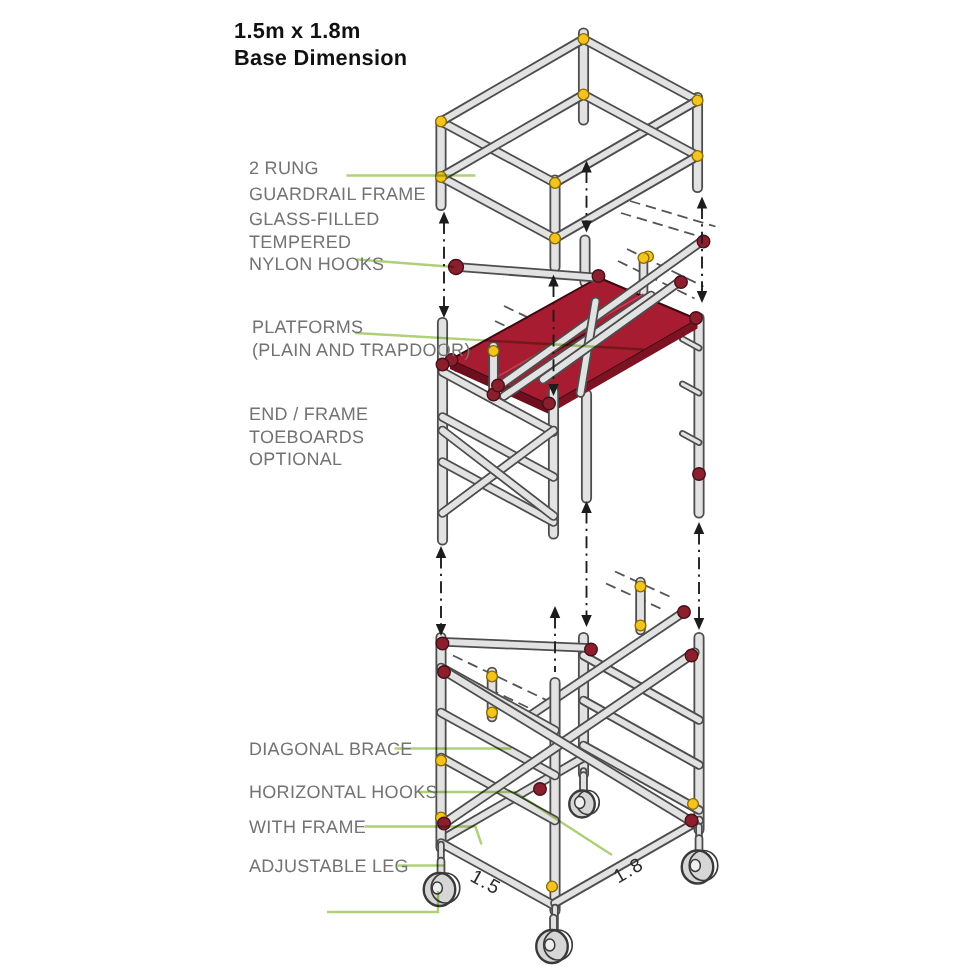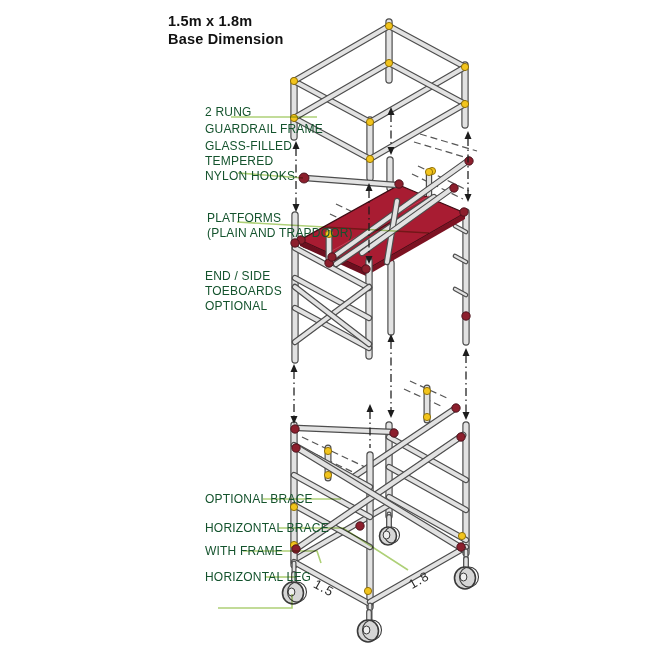--- a/index.html
+++ b/index.html
@@ -1,20 +1,20 @@
 <!DOCTYPE html>
 <html><head>
 <meta charset="utf-8">
 <style>
   html,body{margin:0;padding:0;background:#fff;}
   #canvas{position:relative;width:650px;height:650px;background:#fff;overflow:hidden;
           font-family:"Liberation Sans","DejaVu Sans",sans-serif;}
   #diagram-svg{position:absolute;left:0;top:0;}
-  .lbl{position:absolute;font-size:12px;line-height:15.5px;color:#14532d;
-       white-space:pre-line;letter-spacing:.2px;margin-left:39px;}
+  .lbl{position:absolute;font-size:12px;line-height:15.5px;color:#737373;
+       white-space:pre-line;letter-spacing:.2px;}
   .title{position:absolute;font-size:14.5px;line-height:18px;font-weight:bold;color:#111;
          white-space:pre-line;letter-spacing:.2px;}
   .dim{position:absolute;font-size:13px;color:#2a2a2a;letter-spacing:1px;}
   #g-leaders{mix-blend-mode:multiply;}
 </style>
 </head>
 <body>
 
 <div id="canvas">
 
@@ -245,33 +245,33 @@
         <polyline points="238,173 303,178" fill="none" stroke="#aed077" stroke-width="1.6"></polyline>
         <polyline points="237,222 429,233" fill="none" stroke="#aed077" stroke-width="1.6"></polyline>
         <polyline points="263,499 341,499" fill="none" stroke="#aed077" stroke-width="1.6"></polyline>
         <polyline points="279,528 343,528 408,570" fill="none" stroke="#aed077" stroke-width="1.6"></polyline>
         <polyline points="243,551 317,551 321,563" fill="none" stroke="#aed077" stroke-width="1.6"></polyline>
         <polyline points="265,577 296,577" fill="none" stroke="#aed077" stroke-width="1.6"></polyline>
         <polyline points="218,608 292,608 292,594" fill="none" stroke="#aed077" stroke-width="1.6"></polyline>
       </g>
   </svg>
 
-  <div class="title" style="left:168px;top:12px">1.5m x 1.8m
+  <div class="title" style="left:156px;top:12px">1.5m x 1.8m
 Base Dimension</div>
 
   <div class="lbl" style="left:166px;top:104px;line-height:16.5px">2 RUNG
 GUARDRAIL FRAME</div>
   <div class="lbl" style="left:166px;top:139px;line-height:15px">GLASS-FILLED
 TEMPERED
 NYLON HOOKS</div>
   <div class="lbl" style="left:168px;top:211px;line-height:15px">PLATFORMS
 (PLAIN AND TRAPDOOR)</div>
-  <div class="lbl" style="left:166px;top:269px;line-height:15px">END / SIDE
+  <div class="lbl" style="left:166px;top:269px;line-height:15px">END / FRAME
 TOEBOARDS
 OPTIONAL</div>
-  <div class="lbl" style="left:166px;top:492px">OPTIONAL BRACE</div>
-  <div class="lbl" style="left:166px;top:521px">HORIZONTAL BRACE</div>
+  <div class="lbl" style="left:166px;top:492px">DIAGONAL BRACE</div>
+  <div class="lbl" style="left:166px;top:521px">HORIZONTAL HOOKS</div>
   <div class="lbl" style="left:166px;top:544px">WITH FRAME</div>
-  <div class="lbl" style="left:166px;top:570px">HORIZONTAL LEG</div>
+  <div class="lbl" style="left:166px;top:570px">ADJUSTABLE LEG</div>
 
   <div class="dim" style="left:324px;top:588px;transform:translate(-50%,-50%) rotate(29deg)">1.5</div>
   <div class="dim" style="left:419px;top:580px;transform:translate(-50%,-50%) rotate(-30deg)">1.8</div>
 </div>
 
 </body></html>

